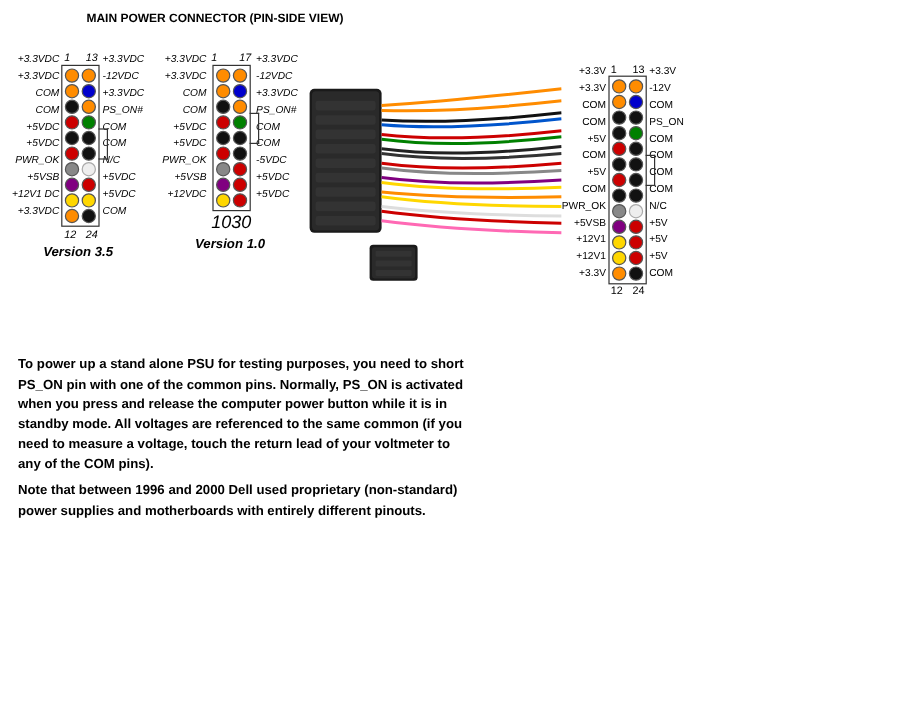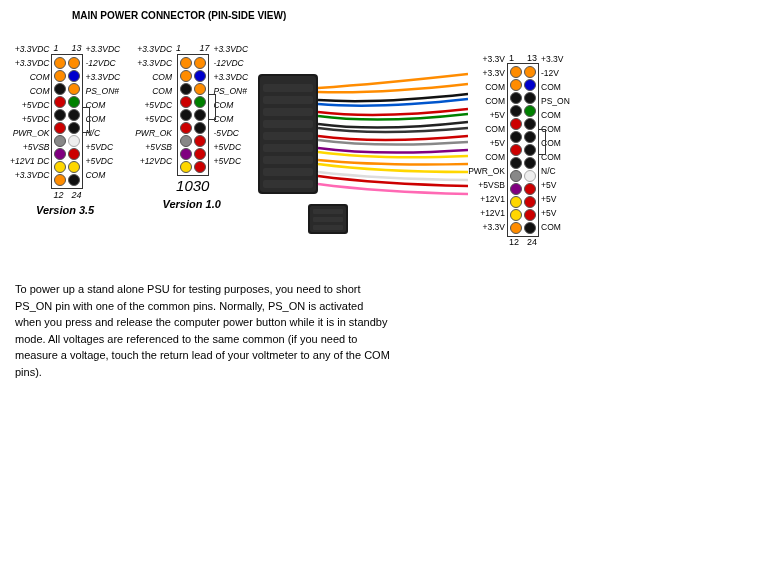--- a/index.html
+++ b/index.html
@@ -470,16 +470,17 @@
           <div class="label-cell">N/C</div>
           <div class="label-cell">+5V</div>
           <div class="label-cell">+5V</div>
           <div class="label-cell">+5V</div>
           <div class="label-cell">COM</div>
         </div>
       </div>
     </div>
   </div>
 
-  <div class="description" style="margin-top:12px;">
+  <div class="description" style="margin-top:27px;font-weight:bold;">
     <p>To power up a stand alone PSU for testing purposes, you need to short PS_ON pin with one of the common pins. Normally, PS_ON is activated when you press and release the computer power button while it is in standby mode. All voltages are referenced to the same common (if you need to measure a voltage, touch the return lead of your voltmeter to any of the COM pins).</p>
+    <p>Note that between 1996 and 2000 Dell used proprietary (non-standard) power supplies and motherboards with entirely different pinouts.</p>
   </div>
 </div>
 
 </body></html>

